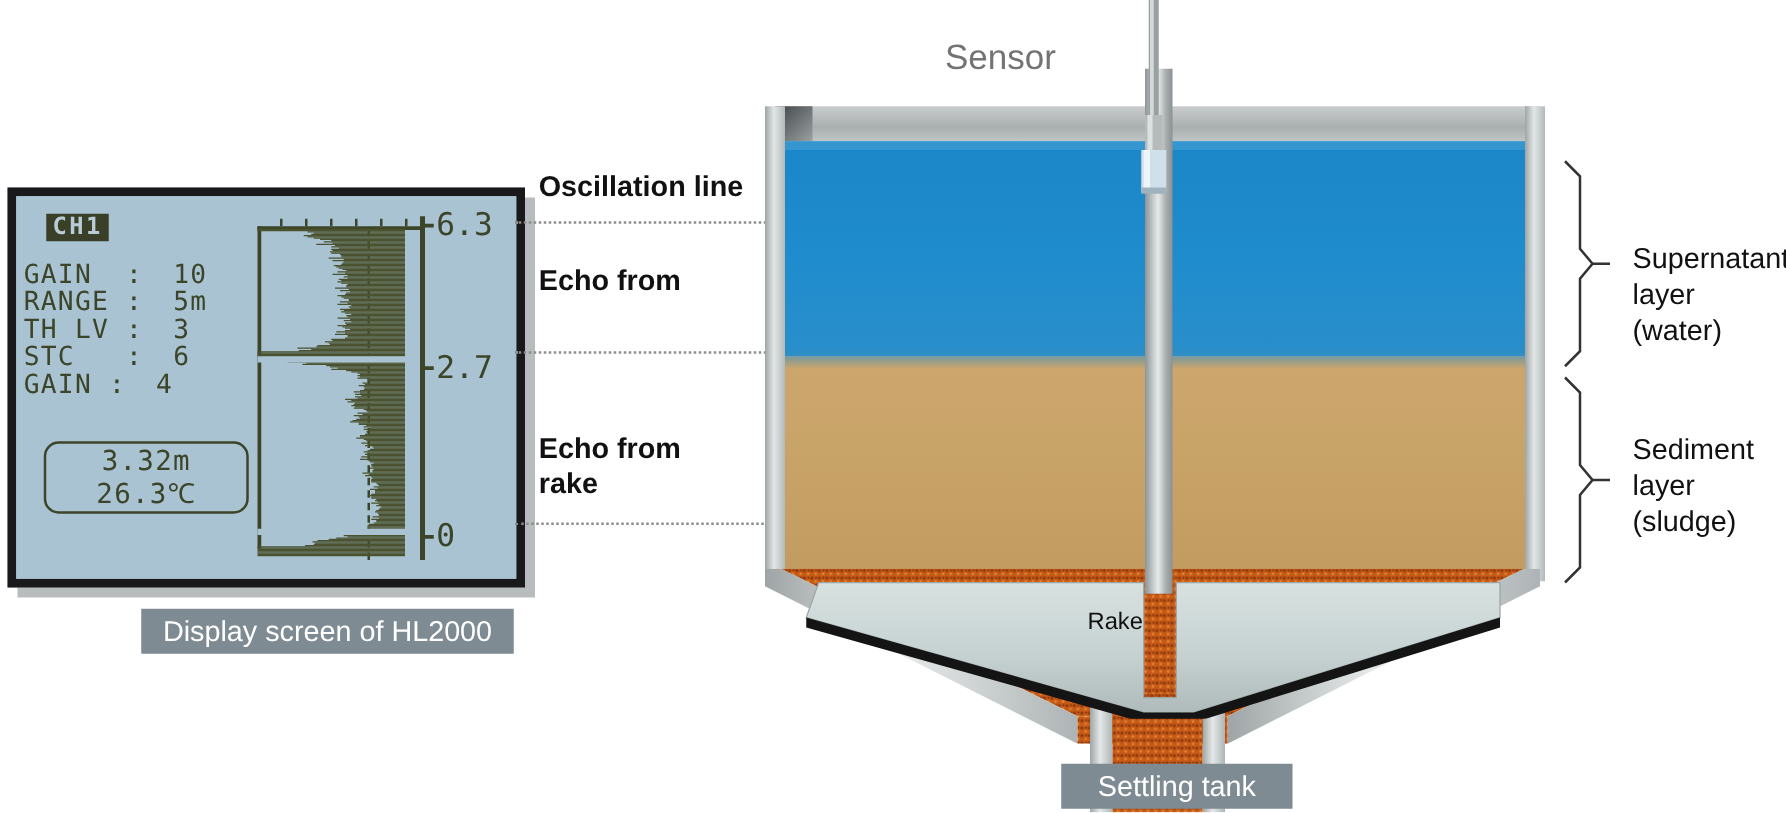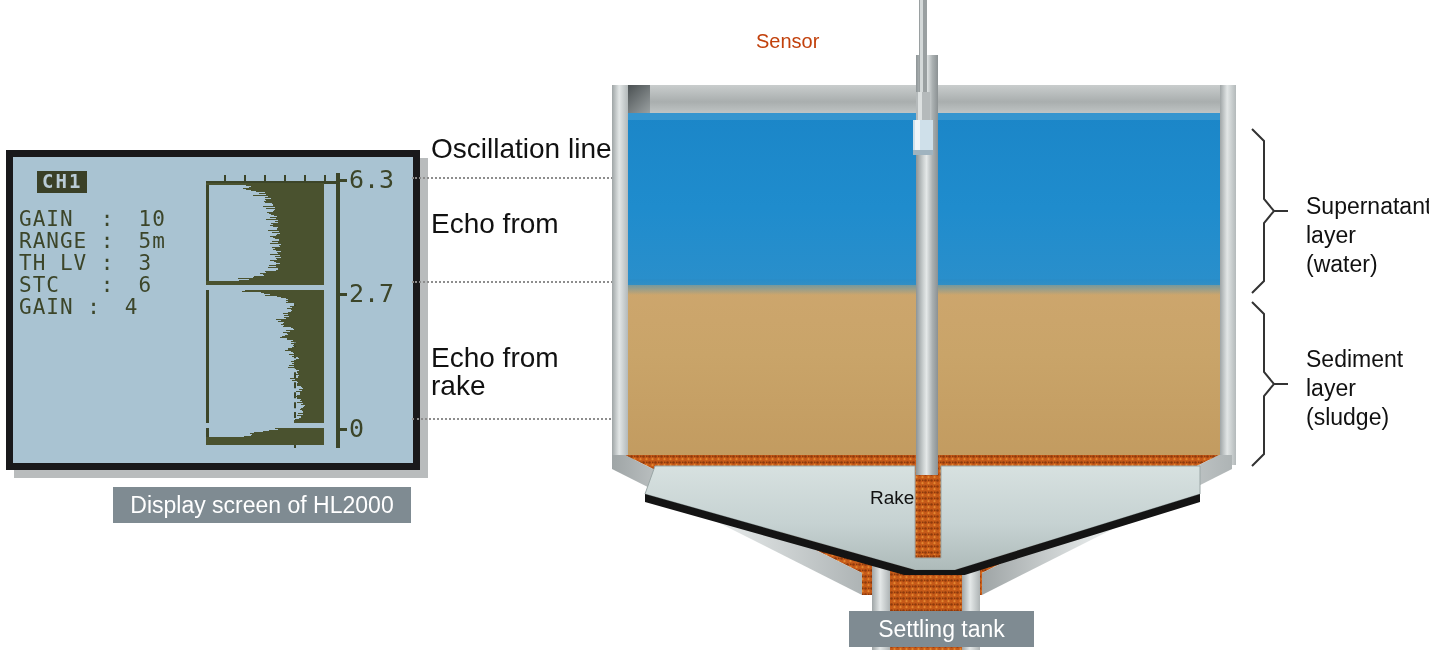--- a/index.html
+++ b/index.html
@@ -30,21 +30,21 @@
             border-left:3px solid #3c4529;border-top:3px solid #3c4529;box-sizing:border-box;}
   #plot-right-axis{position:absolute;right:0;top:0;width:4px;height:275px;background:#3c4529;}
   .tickmark{position:absolute;width:2px;height:6px;background:#3c4529;top:2px;}
   .dashcol{position:absolute;width:0;border-left:2px dashed #3c4529;top:10px;height:265px;left:88px;}
   .scale-lbl{position:absolute;font-family:"DejaVu Sans Mono",monospace;
              font-size:25px;color:#3c4529;letter-spacing:0px;line-height:1;}
   .scale-tick{position:absolute;width:9px;height:3px;background:#3c4529;}
   .wave-band{position:absolute;background:#4a522f;}
 
   
-  .callout{font-size:28px;color:#111;line-height:28px;}
+  .callout{font-size:23px;color:#111;line-height:28px;font-weight:bold;}
   .leader{position:absolute;height:0;border-top:2px dotted #8d8d8d;}
 
   
   #tank{left:600px;top:55px;width:660px;height:540px;}
   #tank-rim{left:20px;top:30px;width:612px;height:28px;
             background:linear-gradient(180deg,#c9cdcd,#a9aeae 60%,#bfc4c4);}
   #rim-dark{left:20px;top:30px;width:30px;height:28px;
             background:linear-gradient(135deg,#3e4446,#9aa0a1);}
   #water{left:25px;top:58px;width:602px;height:172px;
          background:linear-gradient(180deg,#1b86c8,#1f8ccd 55%,#2a8fcb);}
@@ -71,39 +71,43 @@
   
   #brackets{left:1248px;top:125px;width:40px;height:345px;}
   .layer-label{font-size:23px;line-height:29px;color:#111;}
 
   
   .caption{background:#7f8b92;color:#fff;font-size:23px;
            display:flex;align-items:center;justify-content:center;}
   #cap-display{left:113px;top:487px;width:298px;height:36px;}
   #cap-tank{left:849px;top:611px;width:185px;height:36px;text-align:right;}
 
-  #sensor-label{left:756px;top:30px;font-size:20px;color:#c2410c;}
+  #sensor-label{left:756px;top:30px;font-size:28px;color:#737373;}
   
   #sensor{left:920px;top:58px;width:22px;height:118px;}
 </style>
 </head>
 <body>
 
 <div class="abs" id="lcd-shadow"></div>
 <div class="abs" id="lcd-frame">
   <div id="lcd-screen">
 
     <div class="abs" id="ch-badge">CH1</div>
 
     <div class="abs param" style="top:52px"><span>GAIN  :</span><span style="padding-left:24px">10</span></div>
     <div class="abs param" style="top:74px"><span>RANGE :</span><span style="padding-left:24px">5m</span></div>
     <div class="abs param" style="top:96px"><span>TH LV :</span><span style="padding-left:24px">3</span></div>
     <div class="abs param" style="top:118px"><span>STC   :</span><span style="padding-left:24px">6</span></div>
     <div class="abs param" style="top:140px"><span>GAIN :</span><span style="padding-left:24px">4</span></div>
 
+    <div class="abs" id="reading-box">
+      <div class="reading" style="margin-top:2px">3.32m</div>
+      <div class="reading">26.3℃</div>
+    </div>
 
     <div class="abs" id="plot">
       <div id="plot-box"></div>
       <div id="plot-right-axis"></div>
       <div class="tickmark" style="left:18px"></div>
       <div class="tickmark" style="left:38px"></div>
       <div class="tickmark" style="left:58px"></div>
       <div class="tickmark" style="left:78px"></div>
       <div class="tickmark" style="left:98px"></div>
       <div class="tickmark" style="left:118px"></div>

